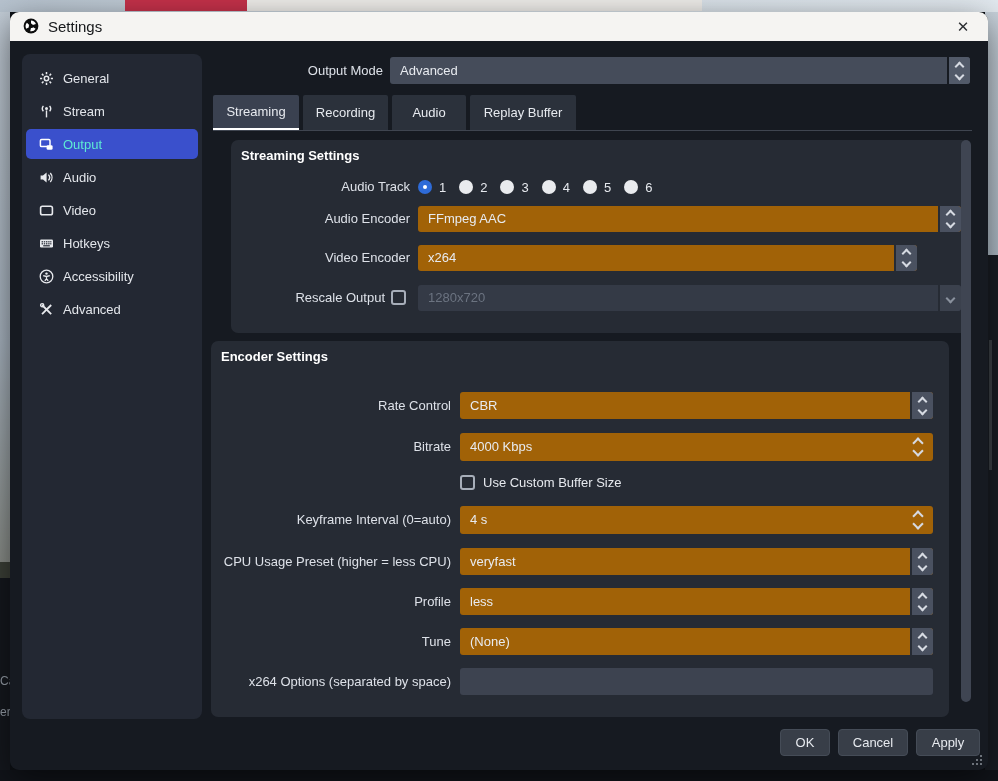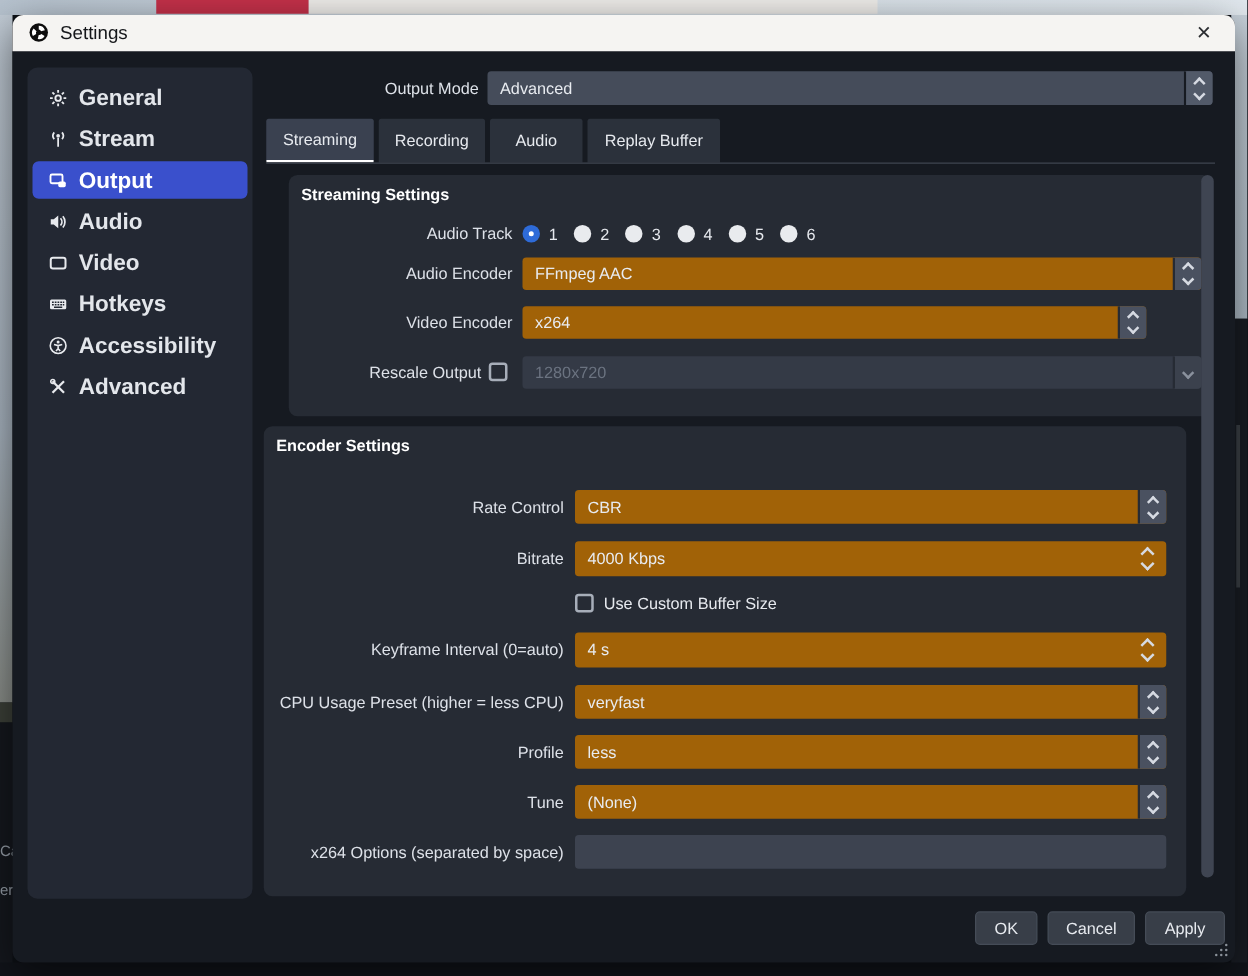--- a/index.html
+++ b/index.html
@@ -22,22 +22,22 @@
   
   .win{left:10px;top:12px;width:978px;height:758px;background:#161a21;border-radius:9px;
        box-shadow:0 10px 34px rgba(0,0,0,.55);}
   .titlebar{left:0;top:0;width:978px;height:29px;background:#f5f4f2;border-radius:9px 9px 0 0;}
   .title-text{left:38px;top:0;height:29px;line-height:29px;color:#15171a;font-size:15px;}
   .close-x{right:10px;top:0;width:30px;height:29px;line-height:29px;text-align:center;color:#2b2d31;font-size:15px;cursor:default;}
 
   
   .sidebar{left:12px;top:42px;width:180px;height:665px;background:#232833;border-radius:8px;padding-top:6px;}
   .side-item{position:relative;margin:3px 4px;height:30px;display:flex;align-items:center;gap:9px;
-             padding-left:12px;color:#e3e6eb;font-size:18px;border-radius:5px;font-weight:bold;}
-  .side-item.sel{background:#3a50cc;color:#ffffff;}
+             padding-left:12px;color:#e3e6eb;font-size:13px;border-radius:5px;}
+  .side-item.sel{background:#3a50cc;color:#5eead4;}
   .icon-box{width:16px;height:16px;display:flex;align-items:center;justify-content:center;flex:0 0 16px;}
 
   
   .lbl{color:#dde1e8;font-size:13px;text-align:right;line-height:27px;}
   .combo{background:#a16207;border-radius:3px;color:#e8ebf0;font-size:13px;line-height:27px;padding-left:10px;}
   .combo.light{background:#454c5a;}
   .combo.disabled{background:#343a46;color:#6b7380;}
   .seg{position:absolute;right:0;top:0;width:21px;height:100%;background:#4a5160;border-radius:0 3px 3px 0;
        border-left:2px solid #262b34;display:flex;flex-direction:column;align-items:center;justify-content:center;}
   .combo.light .seg{background:#525a69;border-left-color:#161a21;}

